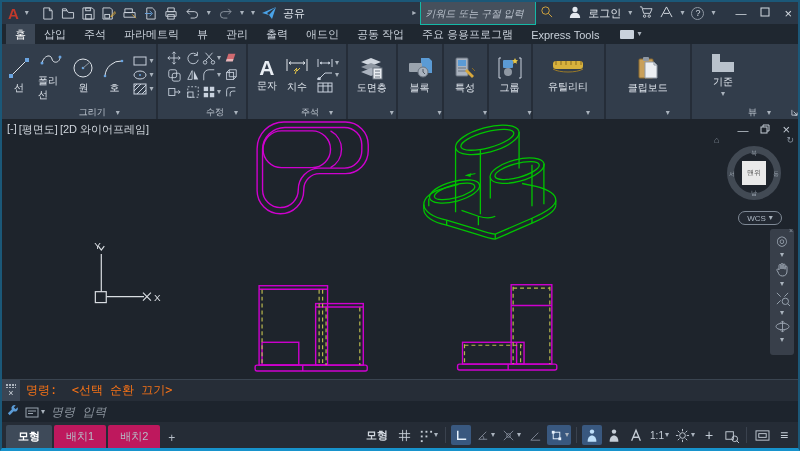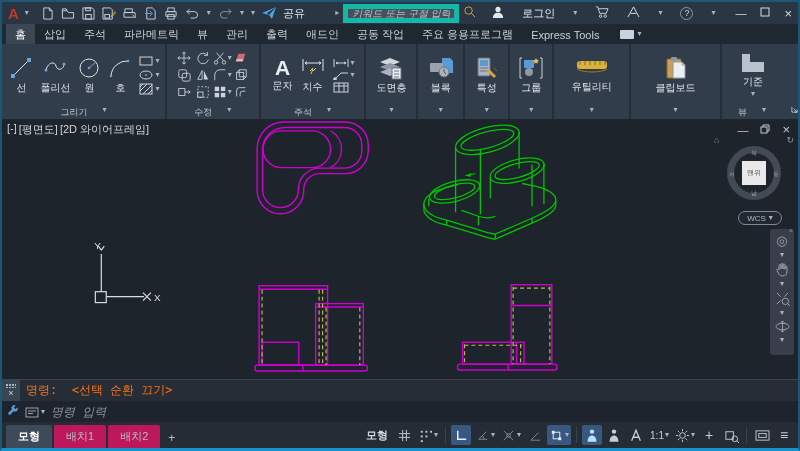--- a/index.html
+++ b/index.html
@@ -8,40 +8,40 @@
        border:2px solid #1b5878;border-bottom:3px solid #1793cc;background:#1e242c;}
 
   
   .titlebar{height:22px;background:#2b3644;display:flex;align-items:center;padding:0 6px;gap:6px;color:#cdd4dc;}
   .tb-logo{color:#c0392b;font-weight:bold;font-size:15px;line-height:1;}
   .cd{font-size:8px;color:#aab3bd;line-height:1;}
   .qat{display:flex;align-items:center;gap:7px;margin-left:6px;}
   .qat svg{display:block;}
   .tb-share{font-size:11px;color:#dfe5ec;}
   .tb-search{display:flex;align-items:center;gap:4px;margin-left:auto;}
-  .tb-search input{width:116px;height:19px;background:#46505c;border:5px solid #14b8a6;color:#d6dce2;
+  .tb-search input{width:116px;height:24px;background:#46505c;border:1px solid #14b8a6;color:#d6dce2;
       font-size:10px;font-style:italic;padding:0 4px;}
   .tb-search input::placeholder{color:#b9c1cb;font-style:italic;}
-  .tb-right{display:flex;align-items:center;gap:18px;margin-left:10px;}
+  .tb-right{display:flex;align-items:center;gap:7px;margin-left:10px;}
   .tb-login{font-size:11px;color:#e3e8ee;}
   .winbtns{display:flex;align-items:center;gap:14px;margin-left:14px;color:#d5dbe2;font-size:11px;}
   .winbtns span{cursor:default;line-height:1;}
 
   
   .rtabs{height:20px;background:#1f2730;display:flex;align-items:stretch;padding-left:4px;}
   .rtab{padding:3px 9px 2px;font-size:11px;color:#c9d1da;display:flex;align-items:center;}
   .rtab.active{background:#3c4755;color:#fff;}
   .rtab-opt{display:flex;align-items:center;gap:3px;padding:2px 6px;margin-left:6px;}
   .rtab-opt .chip{width:14px;height:9px;background:#c9d2dc;border-radius:1px;display:inline-block;}
 
   
   .ribbon{height:75px;background:#252d38;display:flex;gap:2px;}
   .panel{background:#323d4b;display:flex;flex-direction:column;}
   .pbody{flex:1;display:flex;align-items:center;justify-content:center;gap:3px;padding:2px 3px;}
-  .pfoot{height:13px;font-size:9px;color:#bfc7d1;display:flex;justify-content:center;gap:15px;}
+  .pfoot{height:13px;font-size:9px;color:#bfc7d1;display:flex;align-items:center;justify-content:center;gap:10px;margin-left:40px;}
   .bigbtn{display:flex;flex-direction:column;align-items:center;justify-content:center;gap:1px;
           font-size:10px;color:#dde3ea;padding:0 2px;}
   .bigbtn svg{display:block;}
   .minicol{display:flex;flex-direction:column;gap:2px;margin-left:2px;}
   .minirow{display:flex;align-items:center;gap:2px;}
   .mgrid{display:grid;grid-template-columns:repeat(4,19px);grid-auto-rows:17px;align-items:center;justify-items:center;}
   .mcell{display:flex;align-items:center;gap:1px;}
   .atext{font-size:21px;font-weight:bold;color:#e8edf3;line-height:1;}
 
   

